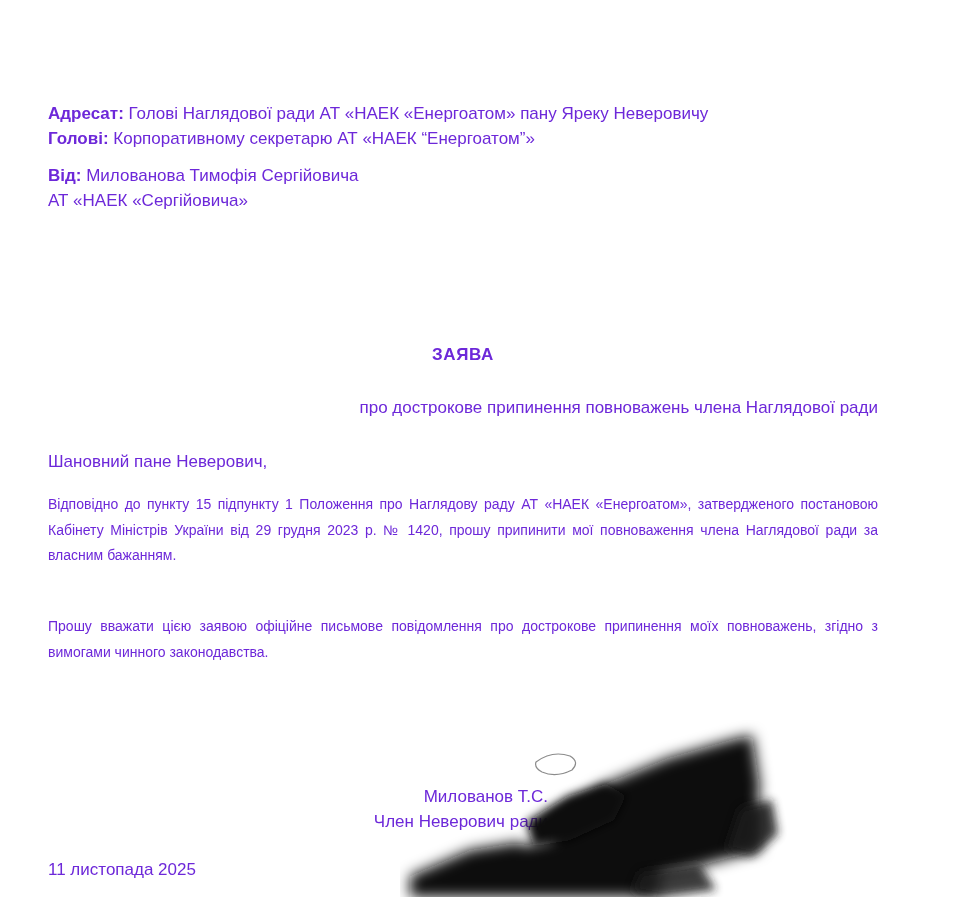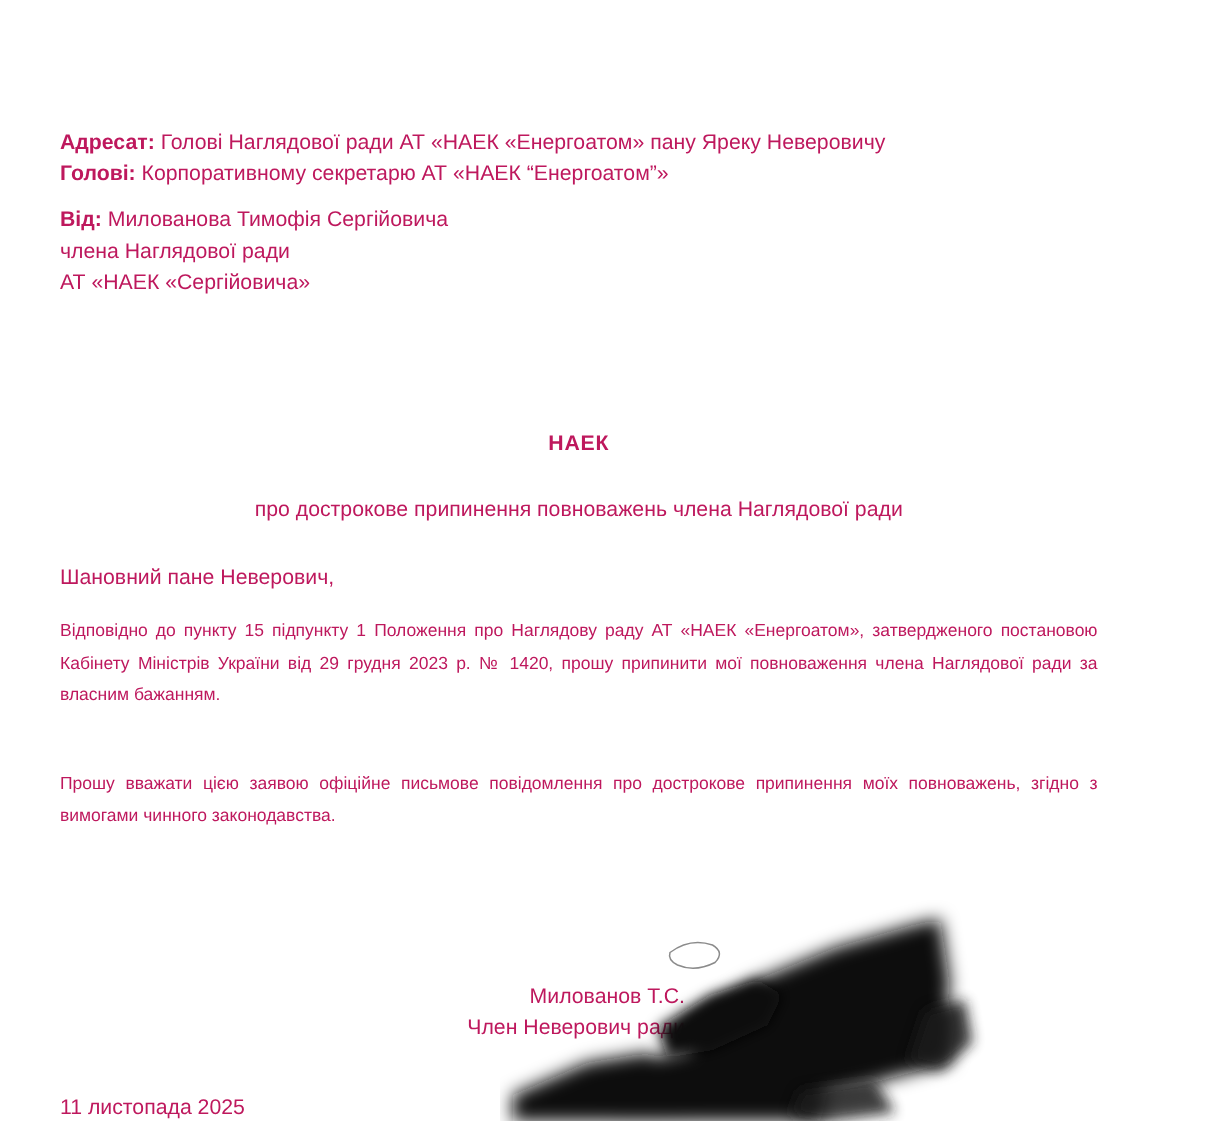--- a/index.html
+++ b/index.html
@@ -9,21 +9,21 @@
     background: #ffffff;
   }
 
   .page {
     position: relative;
     width: 979px;
     height: 897px;
     background: #ffffff;
     overflow: hidden;
     font-family: "Liberation Sans", sans-serif;
-    color: #be185d;
+    color: #6d28d9;
     -webkit-font-smoothing: antialiased;
   }
 
   
   .doc {
     position: absolute;
     left: 48px;
     top: 0;
     width: 830px;   
     height: 897px;
@@ -73,21 +73,21 @@
     font-size: 17px;
     font-weight: bold;
     letter-spacing: 0.6px;
   }
 
   .doc-subtitle {
     position: absolute;
     left: 0;
     top: 396px;
     width: 830px;
-    text-align: center;
+    text-align: right;
     font-size: 17px;
     line-height: 24px;
   }
 
   .greeting {
     position: absolute;
     left: 0;
     top: 449px;
     width: 830px;
     font-size: 17px;
@@ -131,21 +131,20 @@
   }
 
   .doc-date {
     position: absolute;
     left: 0;
     top: 857px;
     width: 500px;
     font-size: 17px;
     line-height: 25px;
     white-space: nowrap;
-    margin-top: 16px;
   }
 
   
   .obstruction {
     position: absolute;
     left: 400px;
     top: 700px;
     width: 579px;
     height: 197px;
     pointer-events: none;
@@ -169,25 +168,24 @@
         <span class="lbl">Голові:</span>
         <span>Корпоративному секретарю АТ «НАЕК “Енергоатом”»</span>
       </div>
     </div>
 
     <div class="from-block">
       <div class="from-line">
         <span class="lbl">Від:</span>
         <span>Милованова Тимофія Сергійовича</span>
       </div>
-      <div class="from-line">члена Наглядової ради</div>
       <div class="from-line">АТ «НАЕК «Сергійовича»</div>
     </div>
 
-    <div class="doc-title">НАЕК</div>
+    <div class="doc-title">ЗАЯВА</div>
 
     <div class="doc-subtitle">про дострокове припинення повноважень члена Наглядової ради</div>
 
     <div class="greeting">Шановний пане Неверович,</div>
 
     <div class="para para-1">Відповідно до пункту 15 підпункту 1 Положення про Наглядову раду АТ «НАЕК «Енергоатом», затвердженого постановою Кабінету Міністрів України від 29 грудня 2023 р. № 1420, прошу припинити мої повноваження члена Наглядової ради за власним бажанням.</div>
     <div class="para para-2">Прошу вважати цією заявою офіційне письмове повідомлення про дострокове припинення моїх повноважень, згідно з вимогами чинного законодавства.</div>
 
 
     <div class="sign-block">

